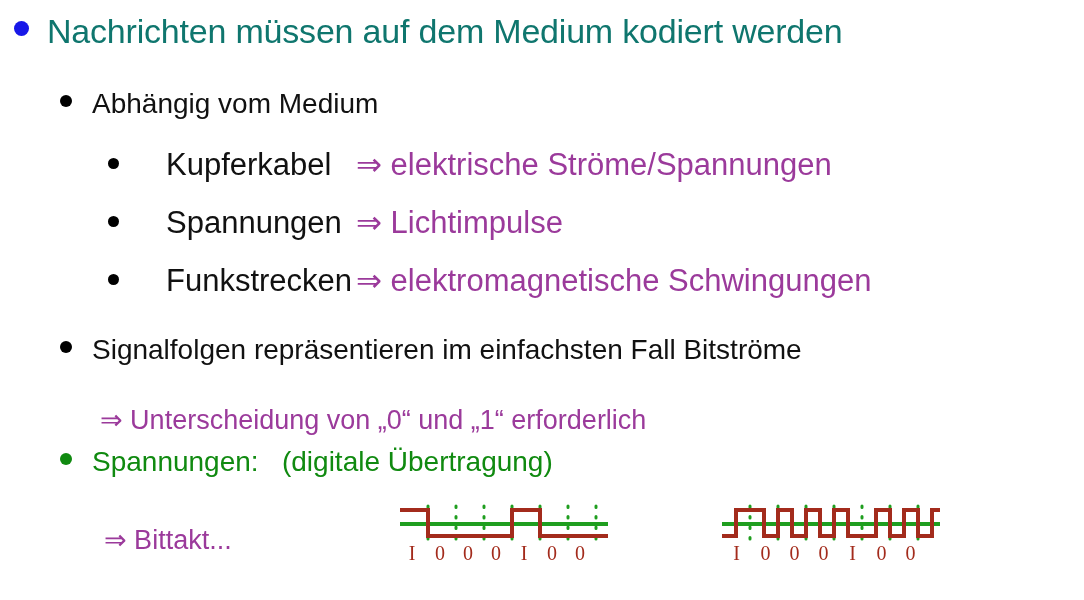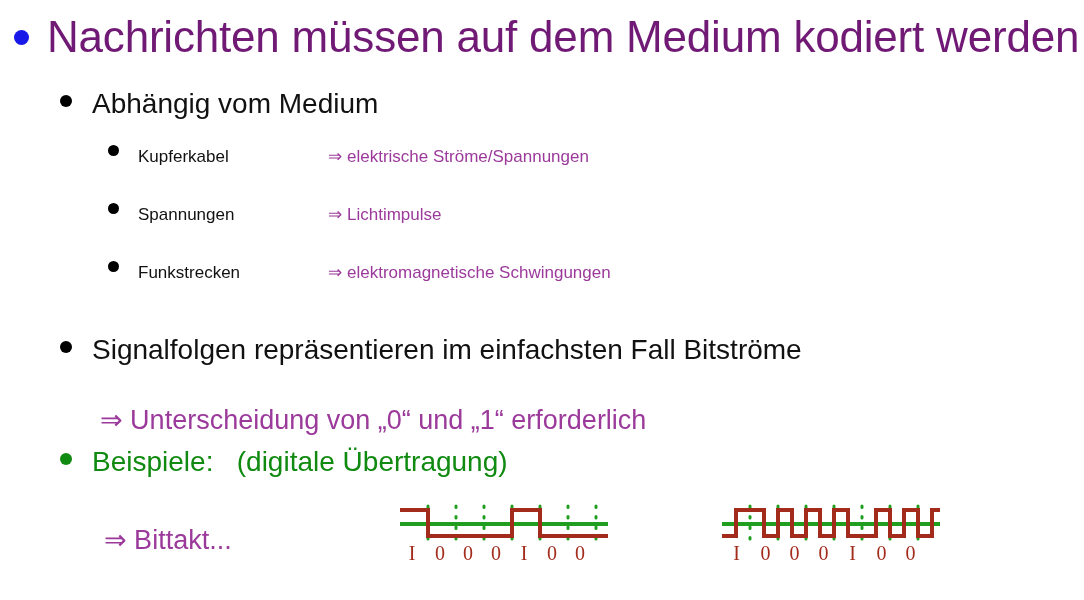--- a/index.html
+++ b/index.html
@@ -42,22 +42,22 @@
   }
   .lvl1 .bullet {
     width: 15px;
     height: 15px;
     background: #1818e8;
     margin-right: 18px;
     position: relative;
     top: -7px;
   }
   .lvl1 .txt {
-    font-size: 44px;
-    color: #701a75;
+    font-size: 34px;
+    color: #0f766e;
     letter-spacing: -0.2px;
   }
 
   
   .lvl2 {
     left: 60px;
   }
   .lvl2 .bullet {
     width: 12px;
     height: 12px;
@@ -80,22 +80,23 @@
   }
   .lvl3 .bullet {
     width: 11px;
     height: 11px;
     background: #000000;
     margin-right: 19px;
     position: relative;
     top: -6px;
   }
   .lvl3 .txt {
-    font-size: 17px;
+    font-size: 31px;
     color: #111111;
+    margin-left: 28px;
   }
 
   .label-col {
     display: inline-block;
     min-width: 190px;
   }
   .arrow-part {
     color: #9b3a9b;
   }
 
@@ -165,21 +166,21 @@
     <span class="bullet"></span>
     <span class="txt">
       <span class="label-col">Funkstrecken</span><span class="arrow-part">⇒</span>&nbsp;<span class="purple">elektromagnetische Schwingungen</span>
     </span>
   </div>
   <div class="cont" style="left:100px; top:404px">⇒ Unterscheidung von „0“ und „1“ erforderlich</div>
 
   <div class="row lvl2" style="top:446px">
     <span class="bullet green"></span>
     <span class="txt green">
-      <span>Beispiele:</span>&nbsp;&nbsp;&nbsp;<span>(digitale Übertragung)</span>
+      <span>Spannungen:</span>&nbsp;&nbsp;&nbsp;<span>(digitale Übertragung)</span>
     </span>
   </div>
 
   <div class="cont" style="left:104px; top:524px">⇒ Bittakt...</div>
 
   <div class="wave-fig" style="left:396px; top:500px">
     <svg width="216" height="48" viewBox="0 0 216 48">
 
       <g stroke="#1f9e1f" stroke-width="3" stroke-linecap="round" stroke-dasharray="1.5 9">
         <line x1="32" y1="6" x2="32" y2="46"></line>

